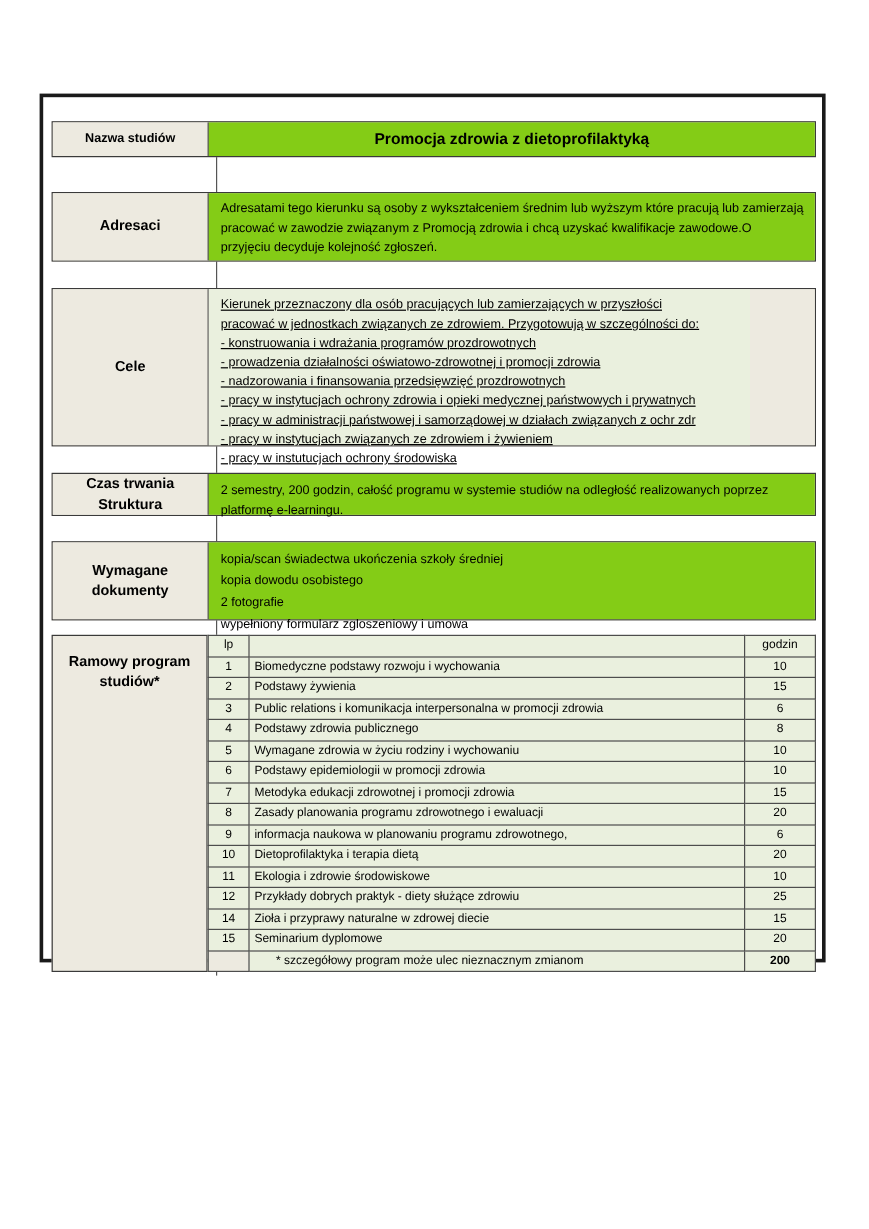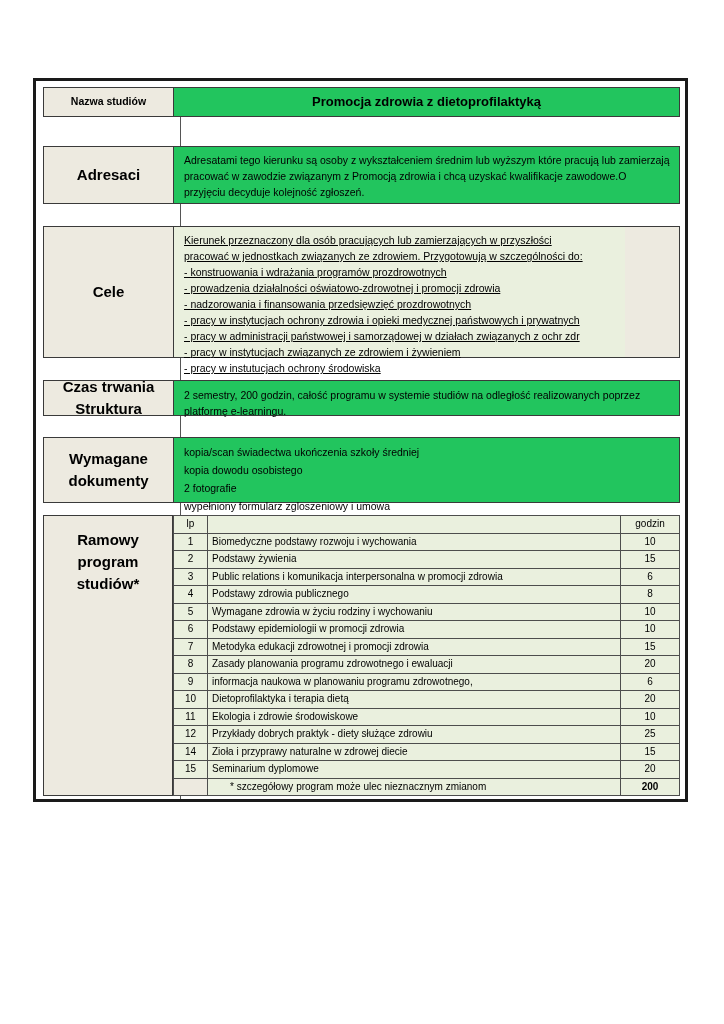--- a/index.html
+++ b/index.html
@@ -31,21 +31,21 @@
     height: 724px;
     border: 3px solid #1a1a1a;
     box-sizing: border-box;
     background: #ffffff;
   }
 
   
   .frame-inner {
     position: absolute;
     left: 7px;
-    top: 6px;
+    top: 20px;
     width: 637px;
   }
 
   
   .spine {
     position: absolute;
     left: 137px;
     top: 0px;
     width: 1px;
     height: 712px;
@@ -64,33 +64,33 @@
   .block .label {
     width: 130px;
     min-width: 130px;
     box-sizing: border-box;
     border-right: 1px solid #3a3a3a;
     background: #edeae0;
     display: flex;
     align-items: center;
     justify-content: center;
     text-align: center;
-    font-size: 15px;
+    font-size: 12px;
     font-weight: bold;
     line-height: 1.45;
     padding: 3px 2px;
   }
 
   .block .content {
     flex: 1;
     box-sizing: border-box;
     padding: 6px 9px 6px 10px;
     font-size: 10.5px;
     line-height: 1.52;
-    background: #22c55e;
+    background: #84cc16;
   }
 
   
   .block-title .content {
     display: flex;
     align-items: center;
     justify-content: center;
     font-size: 13px;
     font-weight: bold;
     padding: 6px 4px;

